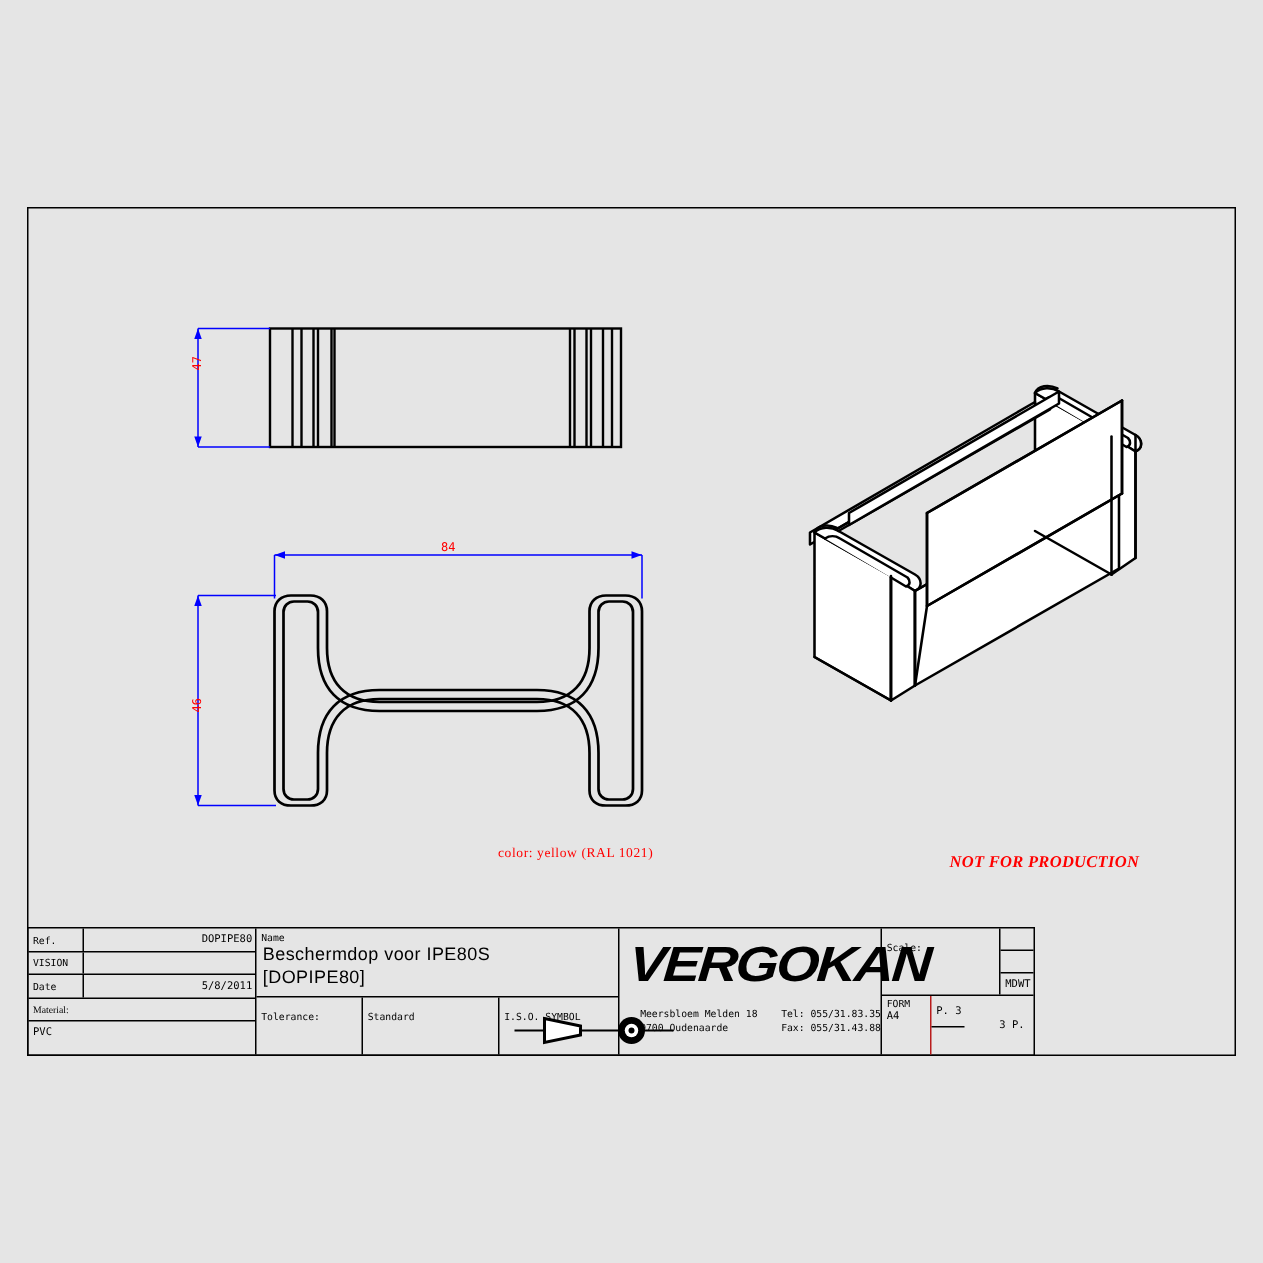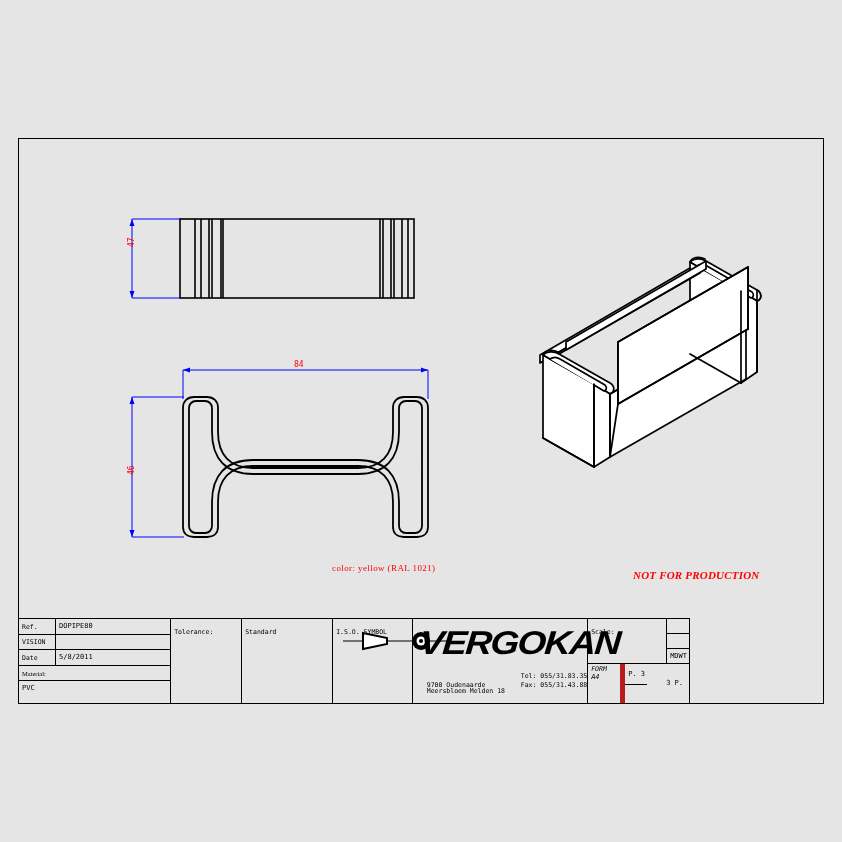--- a/index.html
+++ b/index.html
@@ -87,21 +87,21 @@
     font-size: 7px;
     padding: 0 2px 0 3px;
     line-height: 9px;
     white-space: nowrap;
   }
 
   
   #tb-left { width: 170px; border-right: 1px solid #000; display: flex; flex-direction: column; }
   .tb-row3 { display: flex; height: 14.6px; border-bottom: 1px solid #000; }
   .tb-row3 .k { width: 36px; border-right: 1px solid #000; display: flex; align-items: center; }
-  .tb-row3 .v { flex: 1; display: flex; align-items: center; }
+  .tb-row3 .v { flex: 1; display: flex; align-items: center; justify-content: flex-end; }
   #tb-left .matrow { display: flex; height: 14.5px; border-bottom: 1px solid #000; align-items: center; font-family: Liberation Serif, serif; }
   #tb-left .matrow2 { display: flex; height: 14.5px; align-items: center; }
 
   
   #tb-name { width: 270px; border-right: 1px solid #000; display: flex; flex-direction: column; }
   #tb-name-top { height: 44px; border-bottom: 1px solid #000; padding-top: 1px; }
   .name-val {
     font-family: "Liberation Sans", sans-serif;
     font-size: 12px;
     line-height: 15px;
@@ -127,41 +127,41 @@
     transform: scaleX(1.12) skewX(-4deg);
     transform-origin: left top;
     line-height: 36px;
   }
   .addr {
     position: absolute;
     font-size: 6.5px;
     line-height: 9px;
     white-space: nowrap;
   }
-  #addr1 { left: 14px; top: 68px; }
+  #addr1 { left: 14px; top: 53px; }
   #addr2 { left: 14px; top: 62px; }
   #tel1 { left: 108px; top: 53px; }
   #tel2 { left: 108px; top: 62px; }
 
   
   #tb-right { flex: 1; display: flex; flex-direction: column; }
   #tbr-top { height: 44px; border-bottom: 1px solid #000; display: flex; }
   #tbr-scale { width: 78px; border-right: 1px solid #000; }
   #tbr-adapt {
     width: 66px; border-right: 1px solid #000;
     font-size: 6.5px; line-height: 10px; text-align: center;
     padding-top: 6px;
   }
   #tbr-mdwt { flex: 1; display: flex; flex-direction: column; }
   #tbr-mdwt .e1 { height: 14px; border-bottom: 1px solid #000; }
   #tbr-mdwt .e2 { height: 14px; border-bottom: 1px solid #000; }
   #tbr-mdwt .e3 { flex: 1; display: flex; align-items: center; }
   #tbr-bot { flex: 1; display: flex; }
   #tbr-dnum { width: 78px; border-right: 1px solid #000; }
-  #tbr-form { width: 32px; border-right: 5px solid #b91c1c; font-style: italic; }
+  #tbr-form { width: 32px; border-right: 1px solid #b91c1c; }
   #tbr-pages { flex: 1; display: flex; flex-direction: row; }
   #tbr-pages .p1 { height: 20px; border-bottom: 1px solid #000; display: flex; align-items: center; }
   #tbr-pages .p2 { flex: 1; display: flex; align-items: center; justify-content: flex-end; padding-right: 4px; text-align: center; }
 </style>
 </head>
 <body>
 
 <div id="sheet">
 
   <div id="border"></div>
@@ -555,20 +555,25 @@
       </div>
       <div class="matrow">
         <span class="lbl">Material:</span>
       </div>
       <div class="matrow2">
         <span class="val">PVC</span>
       </div>
     </div>
 
     <div id="tb-name" class="tb-cell">
+      <div id="tb-name-top">
+        <div class="lbl">Name</div>
+        <div class="name-val">Beschermdop voor IPE80S</div>
+        <div class="name-val">[DOPIPE80]</div>
+      </div>
       <div id="tb-name-bot">
         <div class="nb-c1">
           <span class="lbl">Tolerance:</span>
         </div>
         <div class="nb-c2">
           <span class="lbl">Standard</span>
         </div>
         <div class="nb-c3">
           <span class="lbl">I.S.O. SYMBOL</span>
           <svg width="110" height="24" style="position:absolute;left:8px;top:10px;" viewBox="0 0 110 24" xmlns="http://www.w3.org/2000/svg">

